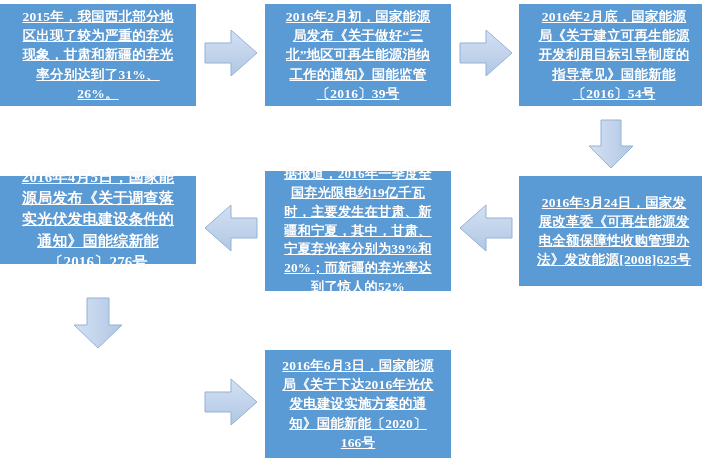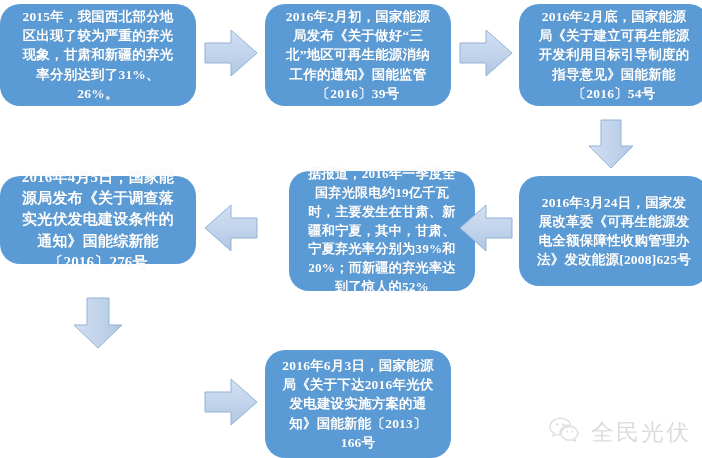--- a/index.html
+++ b/index.html
@@ -20,44 +20,45 @@
     left: 0;
     top: 0;
     width: 702px;
     height: 458px;
   }
 
   .node {
     position: absolute;
     box-sizing: border-box;
     background: #5B9BD5;
-    border-radius: 20px;
+    border-radius: 0;
     color: #ffffff;
     display: flex;
     align-items: center;
     justify-content: center;
     text-align: center;
     padding: 6px 17px;
     line-height: 1.42;
     letter-spacing: 0.2px;
     font-weight: 700;
     text-shadow: 0 0 1px rgba(0,0,0,0.12);
+    text-decoration: underline;
   }
   .node .txt {
     display: block;
     width: 100%;
   }
 
   
   .n1 { left: 0px;   top: 4px;   width: 196px; height: 102px; font-size: 13.5px; }
   .n2 { left: 265px; top: 4px;   width: 186px; height: 102px; font-size: 13.5px; text-align: center; }
   .n3 { left: 519px; top: 4px;   width: 190px; height: 102px; font-size: 13.5px; }
 
   .n4 { left: 0px;   top: 176px; width: 196px; height: 88px; font-size: 15px; }
-  .n5 { left: 265px; top: 171px; width: 186px; height: 120px; font-size: 13.2px; margin-left: 24px; }
+  .n5 { left: 265px; top: 171px; width: 186px; height: 120px; font-size: 13.2px; }
   .n6 { left: 519px; top: 176px; width: 190px; height: 110px; font-size: 13.5px; }
 
   .n7 { left: 0px;   top: 350px; width: 196px; height: 108px; font-size: 13.5px; }
   .n8 { left: 265px; top: 350px; width: 186px; height: 108px; font-size: 13.5px; }
 
   
   .arrow {
     position: absolute;
   }
   .arrow svg { display: block; }
@@ -208,30 +209,17 @@
           <stop offset="0%" stop-color="#D2E0F2"></stop>
           <stop offset="55%" stop-color="#C1D3EB"></stop>
           <stop offset="100%" stop-color="#AFC6E2"></stop>
         </linearGradient>
       </defs>
       <polygon points="2,18 28,18 28,5 54,28 28,51 28,38 2,38" fill="url(#gR3)" stroke="#93B2D6" stroke-width="1"></polygon>
     </svg>
   </div>
 
   <div class="node n8">
-    <span class="txt">2016年6月3日，国家能源局《关于下达2016年光伏发电建设实施方案的通知》国能新能〔2013〕166号</span>
-  </div>
-
-  <div class="watermark">
-    <span class="wm-icon">
-      <svg width="34" height="28" viewBox="0 0 34 28" aria-hidden="true">
-        <path d="M12.4 2.2C6.6 2.2 2 6.0 2 10.7c0 2.6 1.5 4.9 3.8 6.4l-1.0 3.0 3.3-1.7c1.0 0.3 2.1 0.45 3.3 0.45 0.3 0 0.6 0 0.9-0.03 -0.2-0.65-0.3-1.3-0.3-2.0 0-4.4 4.3-7.9 9.6-7.9 0.35 0 0.7 0.02 1.05 0.05C21.9 5.2 17.6 2.2 12.4 2.2z" fill="none" stroke="#9a9a9a" stroke-width="1.5" stroke-linejoin="round"></path>
-        <circle cx="9.0" cy="8.4" r="1.25" fill="#9a9a9a"></circle>
-        <circle cx="15.2" cy="8.4" r="1.25" fill="#9a9a9a"></circle>
-        <path d="M21.6 10.4c-4.7 0-8.5 3.1-8.5 6.9 0 3.8 3.8 6.9 8.5 6.9 1.0 0 2.0-0.15 2.9-0.4l2.9 1.5 -0.85-2.6c2.0-1.25 3.35-3.2 3.35-5.4 0-3.8-3.8-6.9-8.3-6.9z" fill="none" stroke="#9a9a9a" stroke-width="1.5" stroke-linejoin="round"></path>
-        <circle cx="19.0" cy="15.4" r="1.0" fill="#9a9a9a"></circle>
-        <circle cx="24.3" cy="15.4" r="1.0" fill="#9a9a9a"></circle>
-      </svg>
-    </span>
-    <span class="wm-text">全民光伏</span>
-  </div>
+    <span class="txt">2016年6月3日，国家能源局《关于下达2016年光伏发电建设实施方案的通知》国能新能〔2020〕166号</span>
+  </div>
+
 
 </div>
 
 </body></html>

